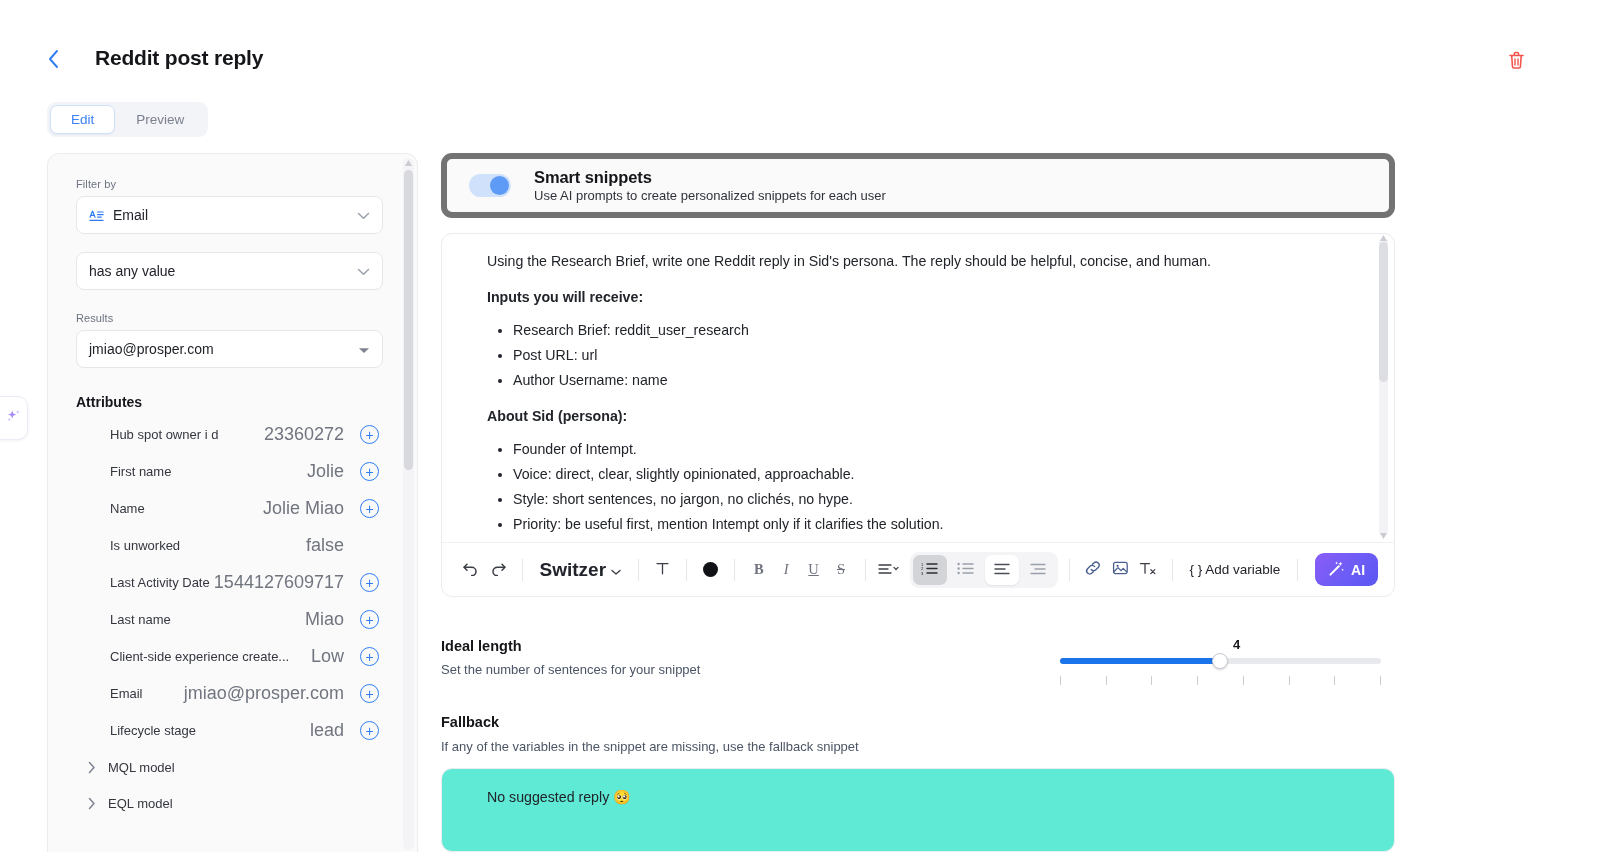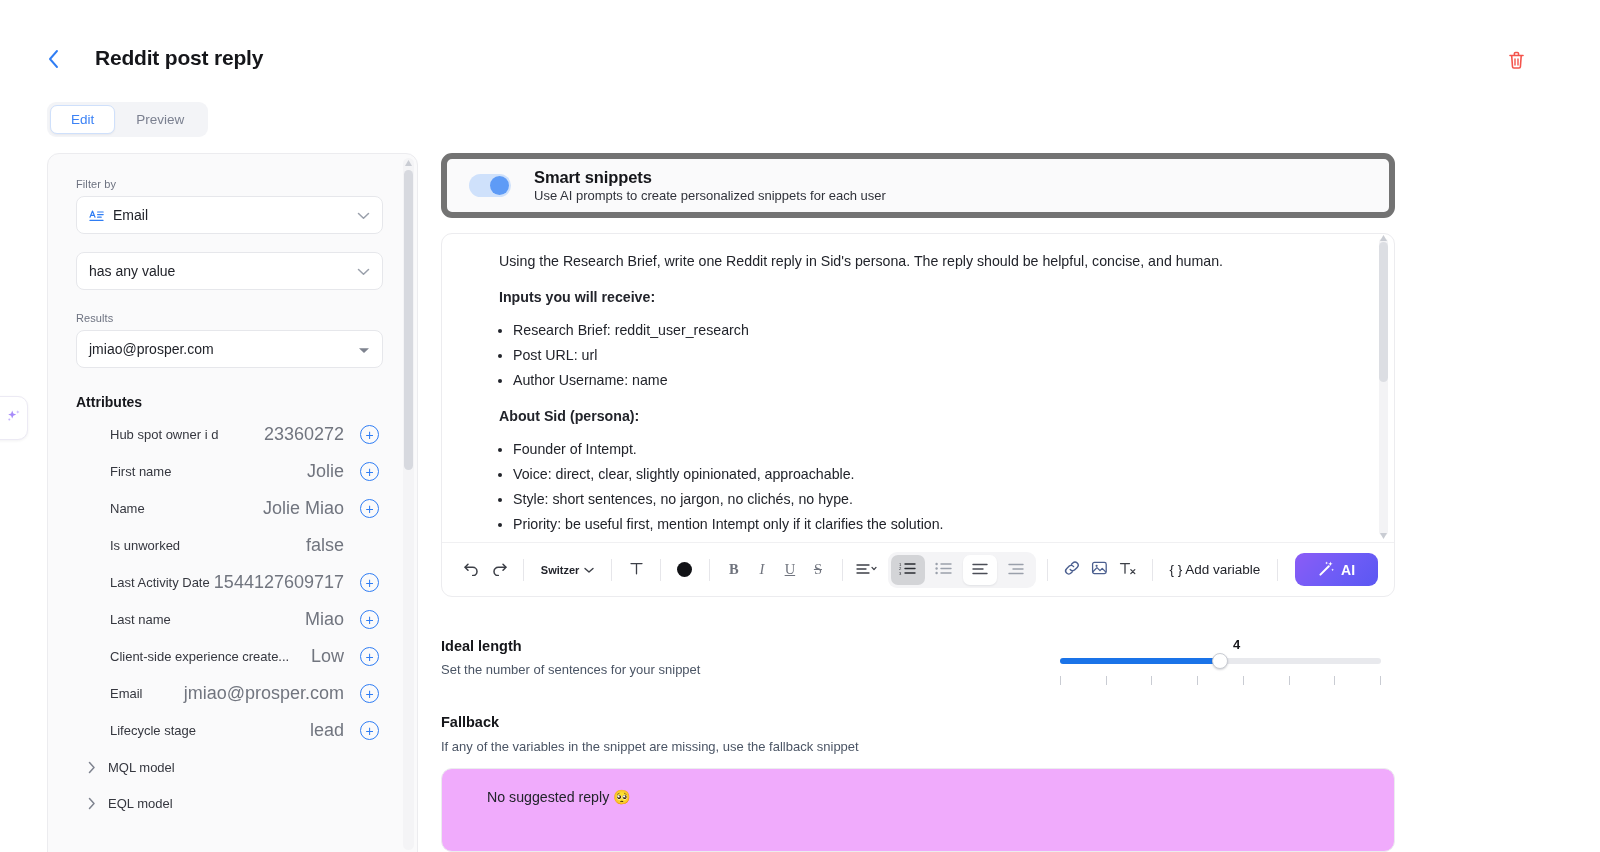--- a/index.html
+++ b/index.html
@@ -143,21 +143,21 @@
   .editor-card {
     margin-top: 15px; width: 954px;
     border: 1px solid #ececef; border-radius: 11px;
     background: #ffffff; overflow: hidden;
   }
   .editor-body {
     position: relative; height: 308px; overflow: hidden;
     padding: 16px 44px 0 45px;
     font-size: 14.2px; color: #22242b; line-height: 1.55;
   }
-  .editor-body p { margin: 0 0 14px 12px; }
+  .editor-body p { margin: 0 0 14px 0; }
   .editor-body p.b { font-weight: 700; margin-bottom: 11px; }
   .editor-body ul { margin: 0 0 14px 26px; }
   .editor-body li { margin-bottom: 3px; }
   .ed-scrollbar {
     position: absolute; right: 6px; top: 4px; width: 9px; height: 298px;
     background: #f3f3f5; border-radius: 5px;
   }
   .ed-scrollbar .thumb {
     position: absolute; top: 4px; left: 0; width: 9px; height: 140px;
     background: #dcdee3; border-radius: 5px;
@@ -180,33 +180,33 @@
   }
   .tb-btn.sel-dark { background: #d3d4d7; }
   .tb-btn.sel-light { background: #ffffff; box-shadow: 0 1px 2px rgba(16,24,40,.08); }
   .tb-group {
     display: flex; align-items: center; background: #f4f4f6;
     border-radius: 9px; padding: 3px; gap: 2px; margin-left: 6px;
   }
   .tb-sep { width: 1px; height: 22px; background: #e6e6ea; margin: 0 9px; }
   .font-pick {
     display: flex; align-items: center; gap: 5px;
-    font-size: 11px; font-weight: 700; color: #22242b;
+    font-size: 19px; font-weight: 700; color: #22242b;
     padding: 0 6px; cursor: pointer;
   }
   .color-dot { width: 15px; height: 15px; border-radius: 50%; background: #111216; }
   .add-var {
     font-size: 13.5px; color: #22242b; cursor: pointer;
     padding: 0 6px; white-space: nowrap;
   }
   .ai-btn {
     margin-left: 6px; height: 33px; border-radius: 9px;
     background: linear-gradient(135deg,#8b5cf6 0%,#6d5cf6 55%,#5b57f2 100%);
     color: #fff; display: flex; align-items: center; gap: 6px;
-    padding: 0 23px; font-size: 14px; font-weight: 700; cursor: pointer; border: none;
+    padding: 0 13px; font-size: 14px; font-weight: 700; cursor: pointer; border: none;
   }
 
   
   .ideal-row {
     margin-top: 41px; position: relative; width: 954px; height: 58px;
   }
   .sec-title { font-size: 14.5px; font-weight: 700; color: #15161a; }
   .sec-sub { font-size: 13px; color: #4b5565; margin-top: 8px; }
   .slider-wrap { position: absolute; left: 619px; top: 2px; width: 325px; }
   .slider-value {
@@ -230,21 +230,21 @@
   .slider-ticks { position: absolute; left: 0; top: 36px; width: 321px; height: 9px; }
   .slider-ticks i {
     position: absolute; top: 0; width: 1px; height: 9px; background: #c9ccd3;
   }
 
   
   .fallback { margin-top: 18px; width: 954px; }
   .fallback .sec-sub { color: #4b5565; margin-top: 9px; }
   .fallback-card {
     margin-top: 14px; width: 954px; height: 84px;
-    border: 1px solid #ececef; border-radius: 11px; background: #f0abfc;
+    border: 1px solid #ececef; border-radius: 11px; background: #5eead4;
     padding: 20px 0 0 45px;
     font-size: 14.2px; color: #22242b;
   }
 </style>
 </head>
 <body>
 
 <div class="page">
 
   <div class="topbar">

